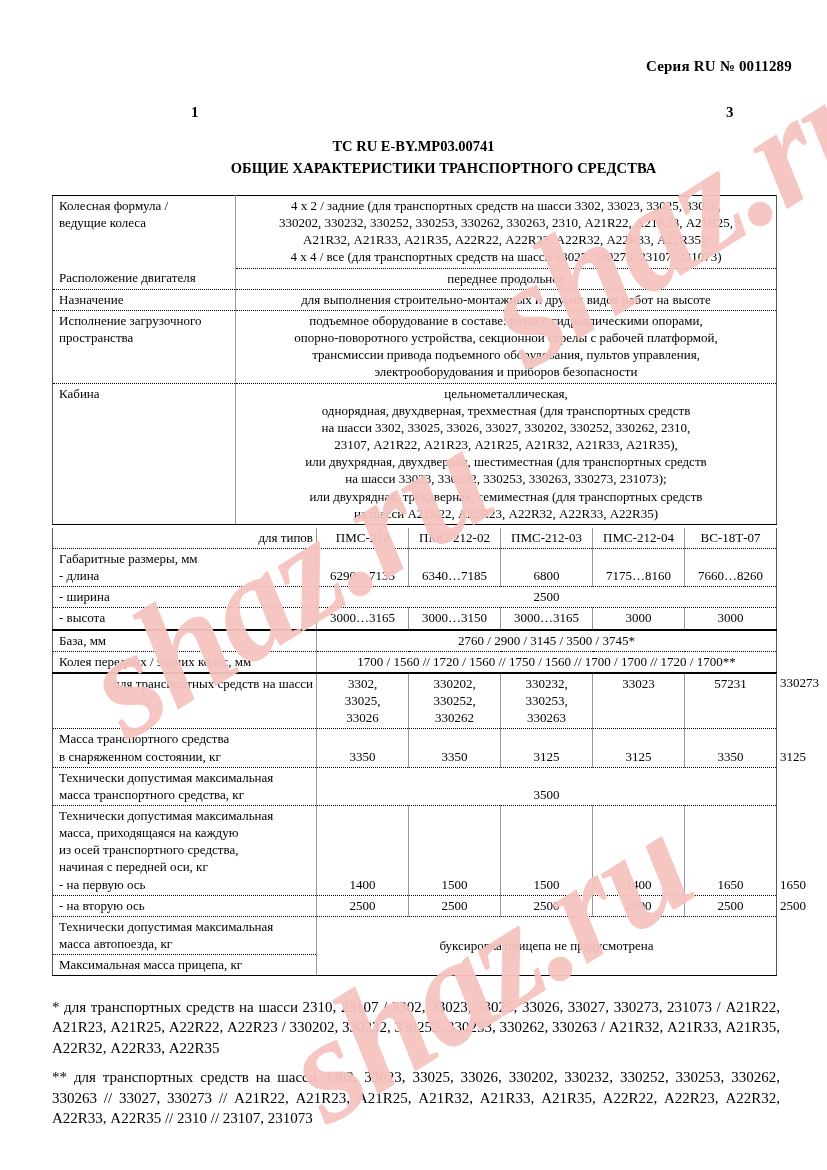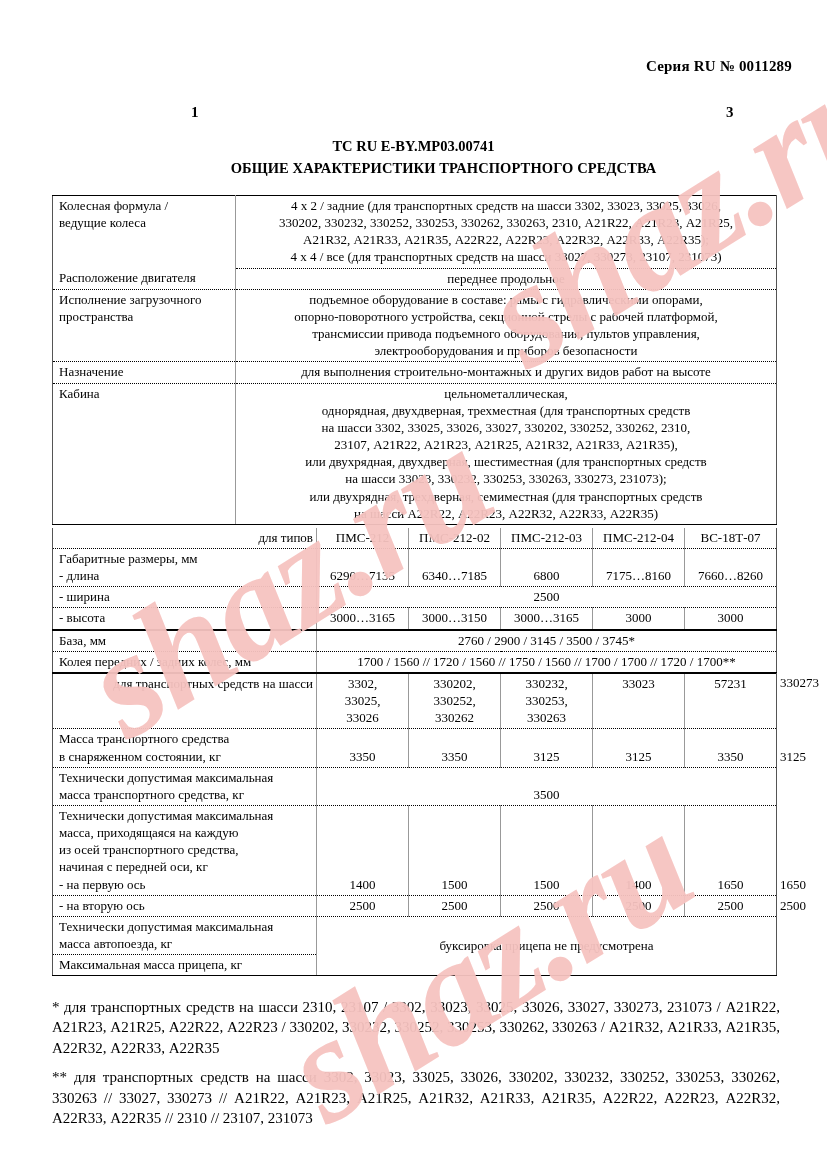--- a/index.html
+++ b/index.html
@@ -197,37 +197,37 @@
             <td class="bd-out-l lbl vline dashed-b">
               <div>Расположение двигателя</div>
             </td>
             <td class="bd-out-r ctr dashed-b">
               <div>переднее продольное</div>
             </td>
           </tr>
 
           <tr>
             <td class="bd-out-l lbl vline dashed-b">
+              <div>Назначение</div>
+            </td>
+            <td class="bd-out-r ctr dashed-b">
+              <div>для выполнения строительно-монтажных и других видов работ на высоте</div>
+            </td>
+          </tr>
+
+          <tr>
+            <td class="bd-out-l lbl vline dashed-b">
               <div>Исполнение загрузочного</div>
               <div>пространства</div>
             </td>
             <td class="bd-out-r ctr dashed-b">
               <div>подъемное оборудование в составе: рамы с гидравлическими опорами,</div>
               <div>опорно-поворотного устройства, секционной стрелы с рабочей платформой,</div>
               <div>трансмиссии привода подъемного оборудования, пультов управления,</div>
               <div>электрооборудования и приборов безопасности</div>
-            </td>
-          </tr>
-
-          <tr>
-            <td class="bd-out-l lbl vline dashed-b">
-              <div>Назначение</div>
-            </td>
-            <td class="bd-out-r ctr dashed-b">
-              <div>для выполнения строительно-монтажных и других видов работ на высоте</div>
             </td>
           </tr>
 
           <tr>
             <td class="bd-out-l lbl vline bd-out-b">
               <div>Кабина</div>
             </td>
             <td class="bd-out-r ctr bd-out-b">
               <div>цельнометаллическая,</div>
               <div>однорядная, двухдверная, трехместная (для транспортных средств</div>

